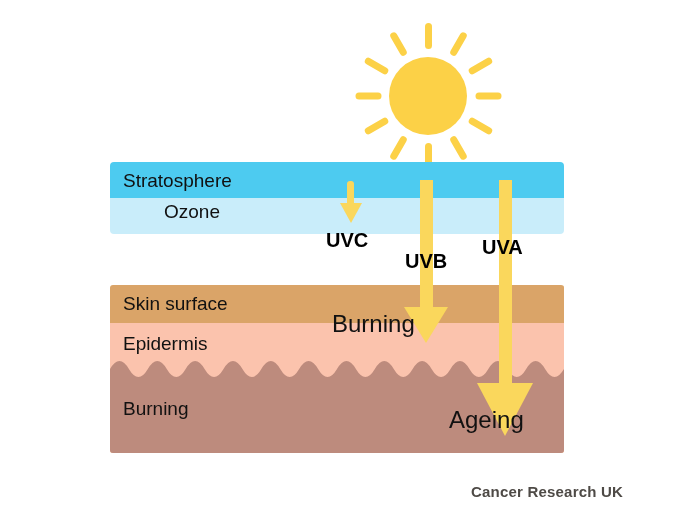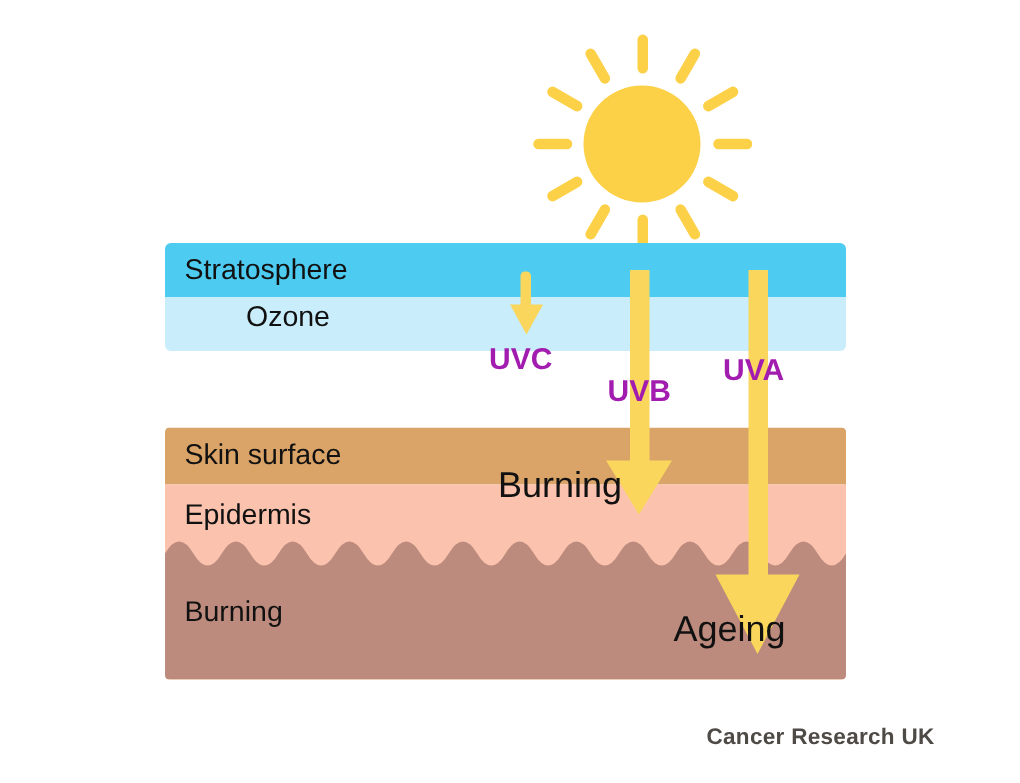--- a/index.html
+++ b/index.html
@@ -58,21 +58,21 @@
   .uvb-head{left:404px; top:307px; border-left:22px solid transparent; border-right:22px solid transparent; border-top:36px solid var(--uv-arrow);}
   .uva-shaft{left:499px; top:180px; width:13px; height:205px;}
   .uva-head{left:477px; top:383px; border-left:28px solid transparent; border-right:28px solid transparent; border-top:53px solid var(--uv-arrow);}
   
   .lbl{position:absolute; font-size:19px; line-height:22px; white-space:nowrap; color:var(--label-text);}
   .lbl-stratosphere{left:123px; top:170px;}
   .lbl-ozone{left:123px; top:201px;margin-left:41px;}
   .lbl-skin-surface{left:123px; top:293px;}
   .lbl-epidermis{left:123px; top:333px;}
   .lbl-dermis{left:123px; top:398px;}
-  .uv-lbl{position:absolute; font-size:20px; font-weight:bold; white-space:nowrap; color:#a21caf;}
+  .uv-lbl{position:absolute; font-size:20px; font-weight:bold; white-space:nowrap; color:#000000;}
   .lbl-uvc{left:326px; top:229px;}
   .lbl-uvb{left:405px; top:250px;}
   .lbl-uva{left:482px; top:236px;}
   .effect-lbl{position:absolute; font-size:24px; white-space:nowrap; color:var(--label-text);}
   .lbl-burning{left:332px; top:310px;}
   .lbl-ageing{left:414px; top:406px;margin-left:35px;}
   .attribution{
     position:absolute; left:471px; top:483px; font-size:15px; font-weight:bold;
     letter-spacing:0.2px; color:var(--attribution-text); white-space:nowrap;
   }

